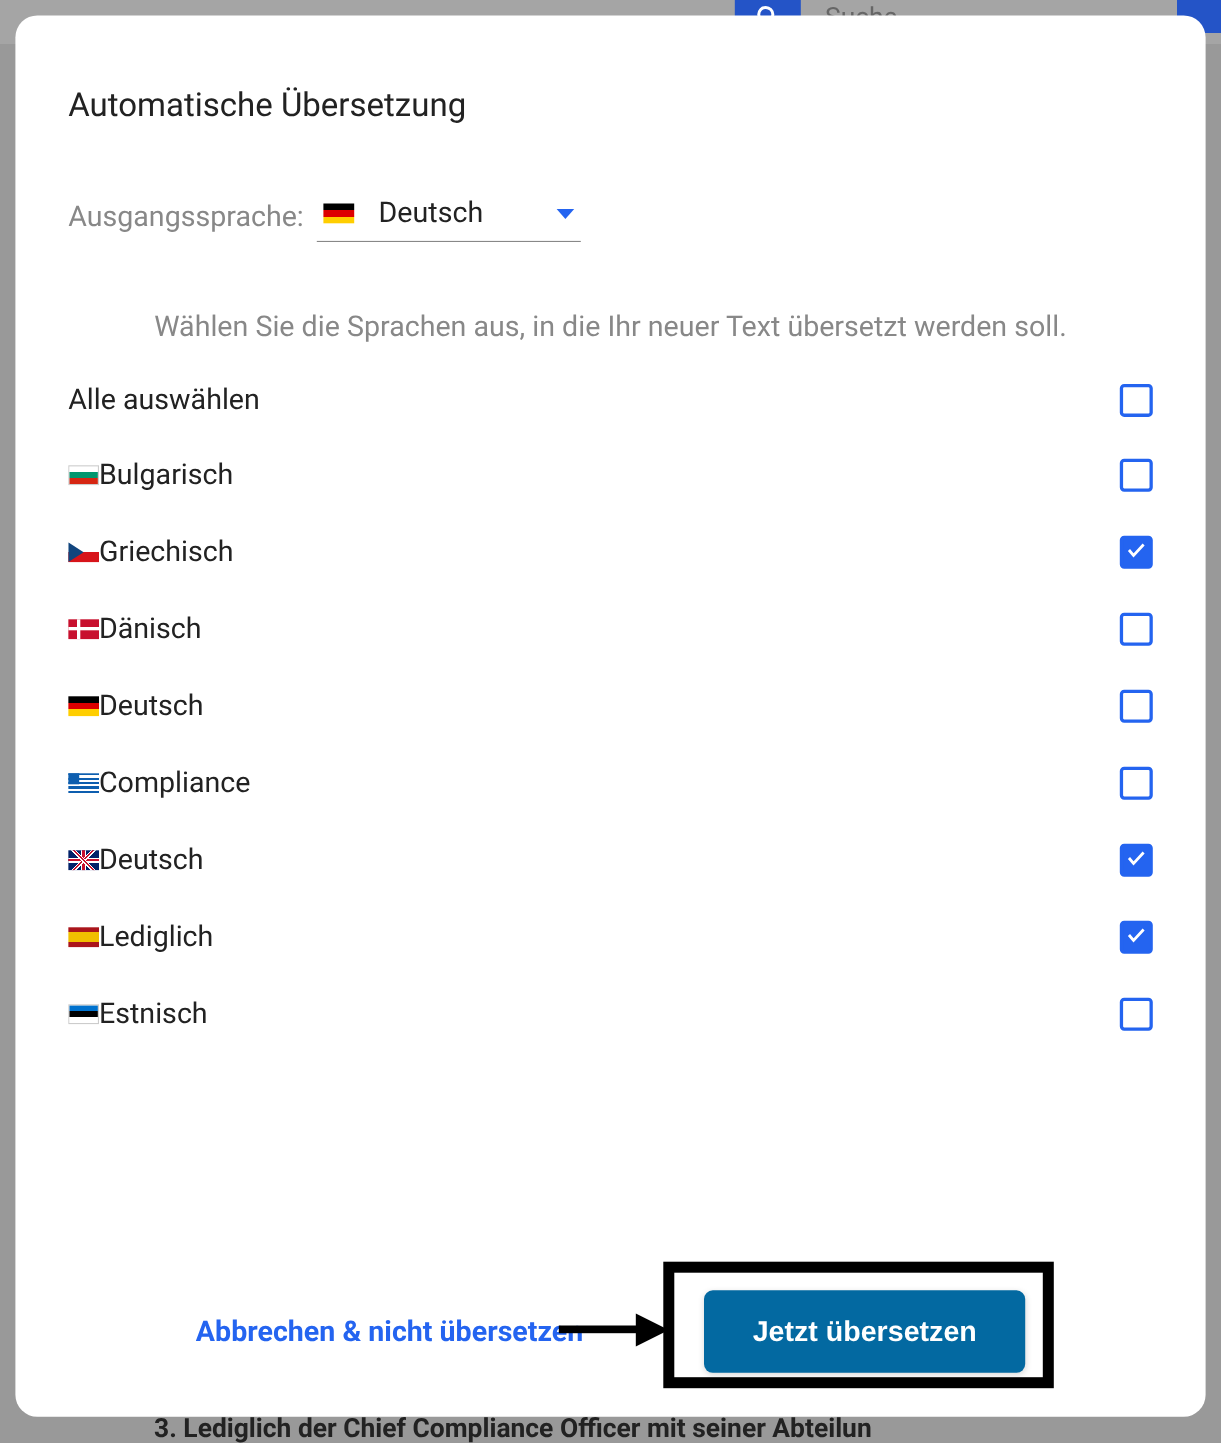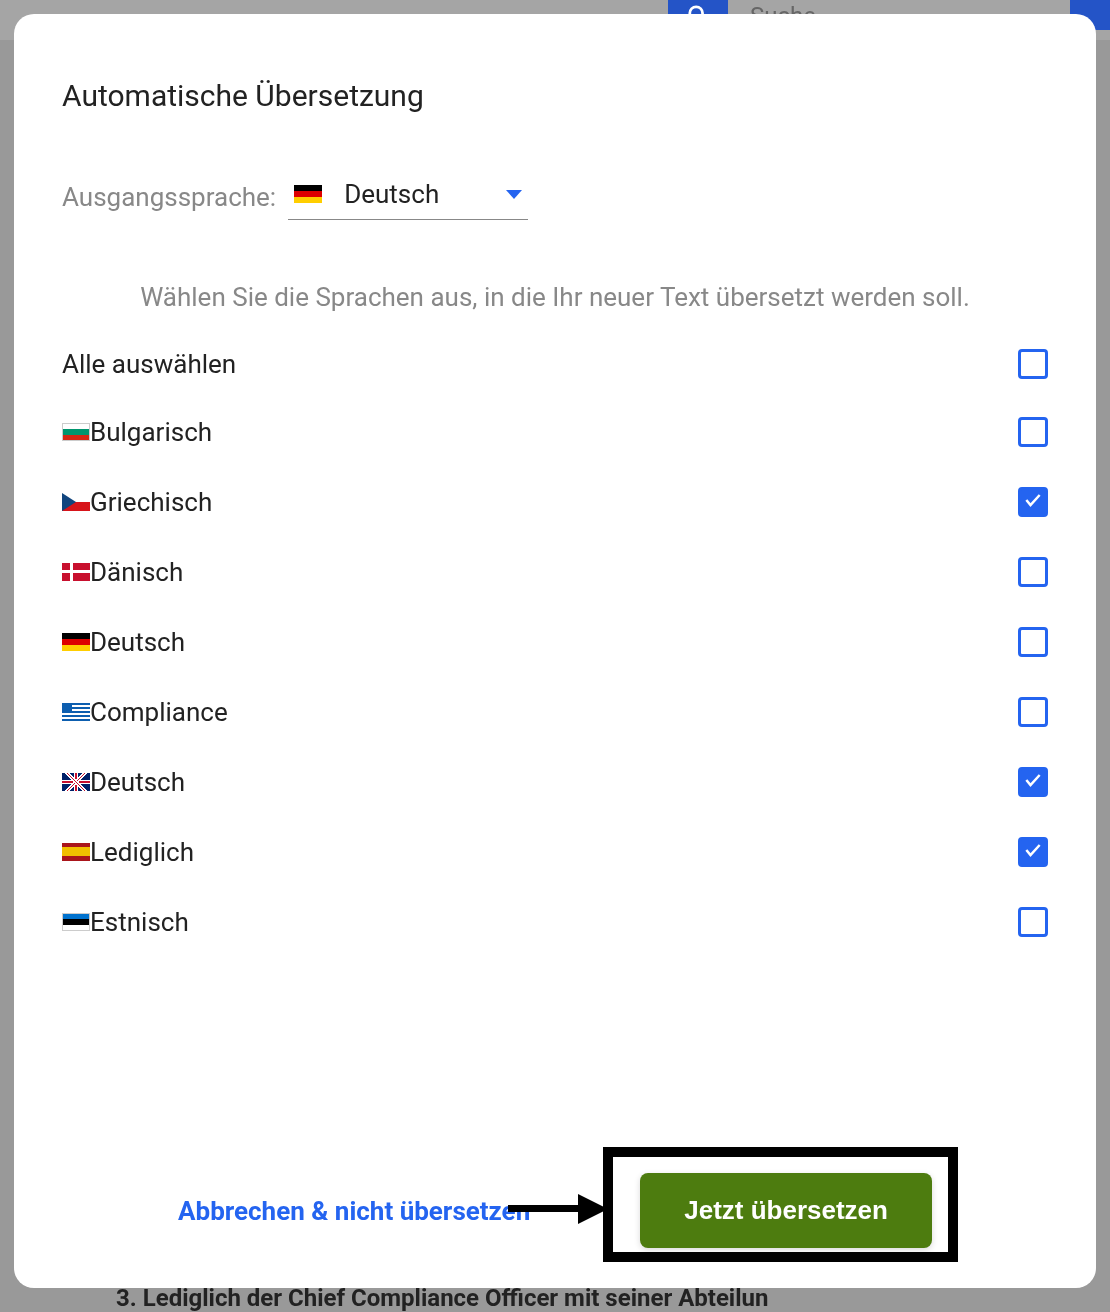--- a/index.html
+++ b/index.html
@@ -53,21 +53,21 @@
       position: absolute;
       top: 0;
       right: 0;
       width: 40px;
       height: 30px;
       background: #2454c7;
     }
     .backdrop-text {
       position: absolute;
       bottom: 0;
-      left: 116px;
+      left: 140px;
       right: 0;
       color: #222;
       font-size: 24px;
       font-weight: 700;
       white-space: nowrap;
       overflow: hidden;
     }
     .modal {
       position: absolute;
       top: 14px;
@@ -280,21 +280,21 @@
       gap: 110px;
       padding-top: 40px;
     }
     .cancel-link {
       color: #2464f0;
       font-size: 26px;
       font-weight: 700;
       cursor: pointer;
     }
     .translate-btn {
-      background: #4d7c0f;
+      background: #0369a1;
       color: #fff;
       font-size: 26px;
       font-weight: 600;
       padding: 22px 44px;
       border: none;
       border-radius: 8px;
       cursor: pointer;
       box-shadow: 0 2px 6px rgba(0,0,0,0.15);
     }
     .highlight-box {

